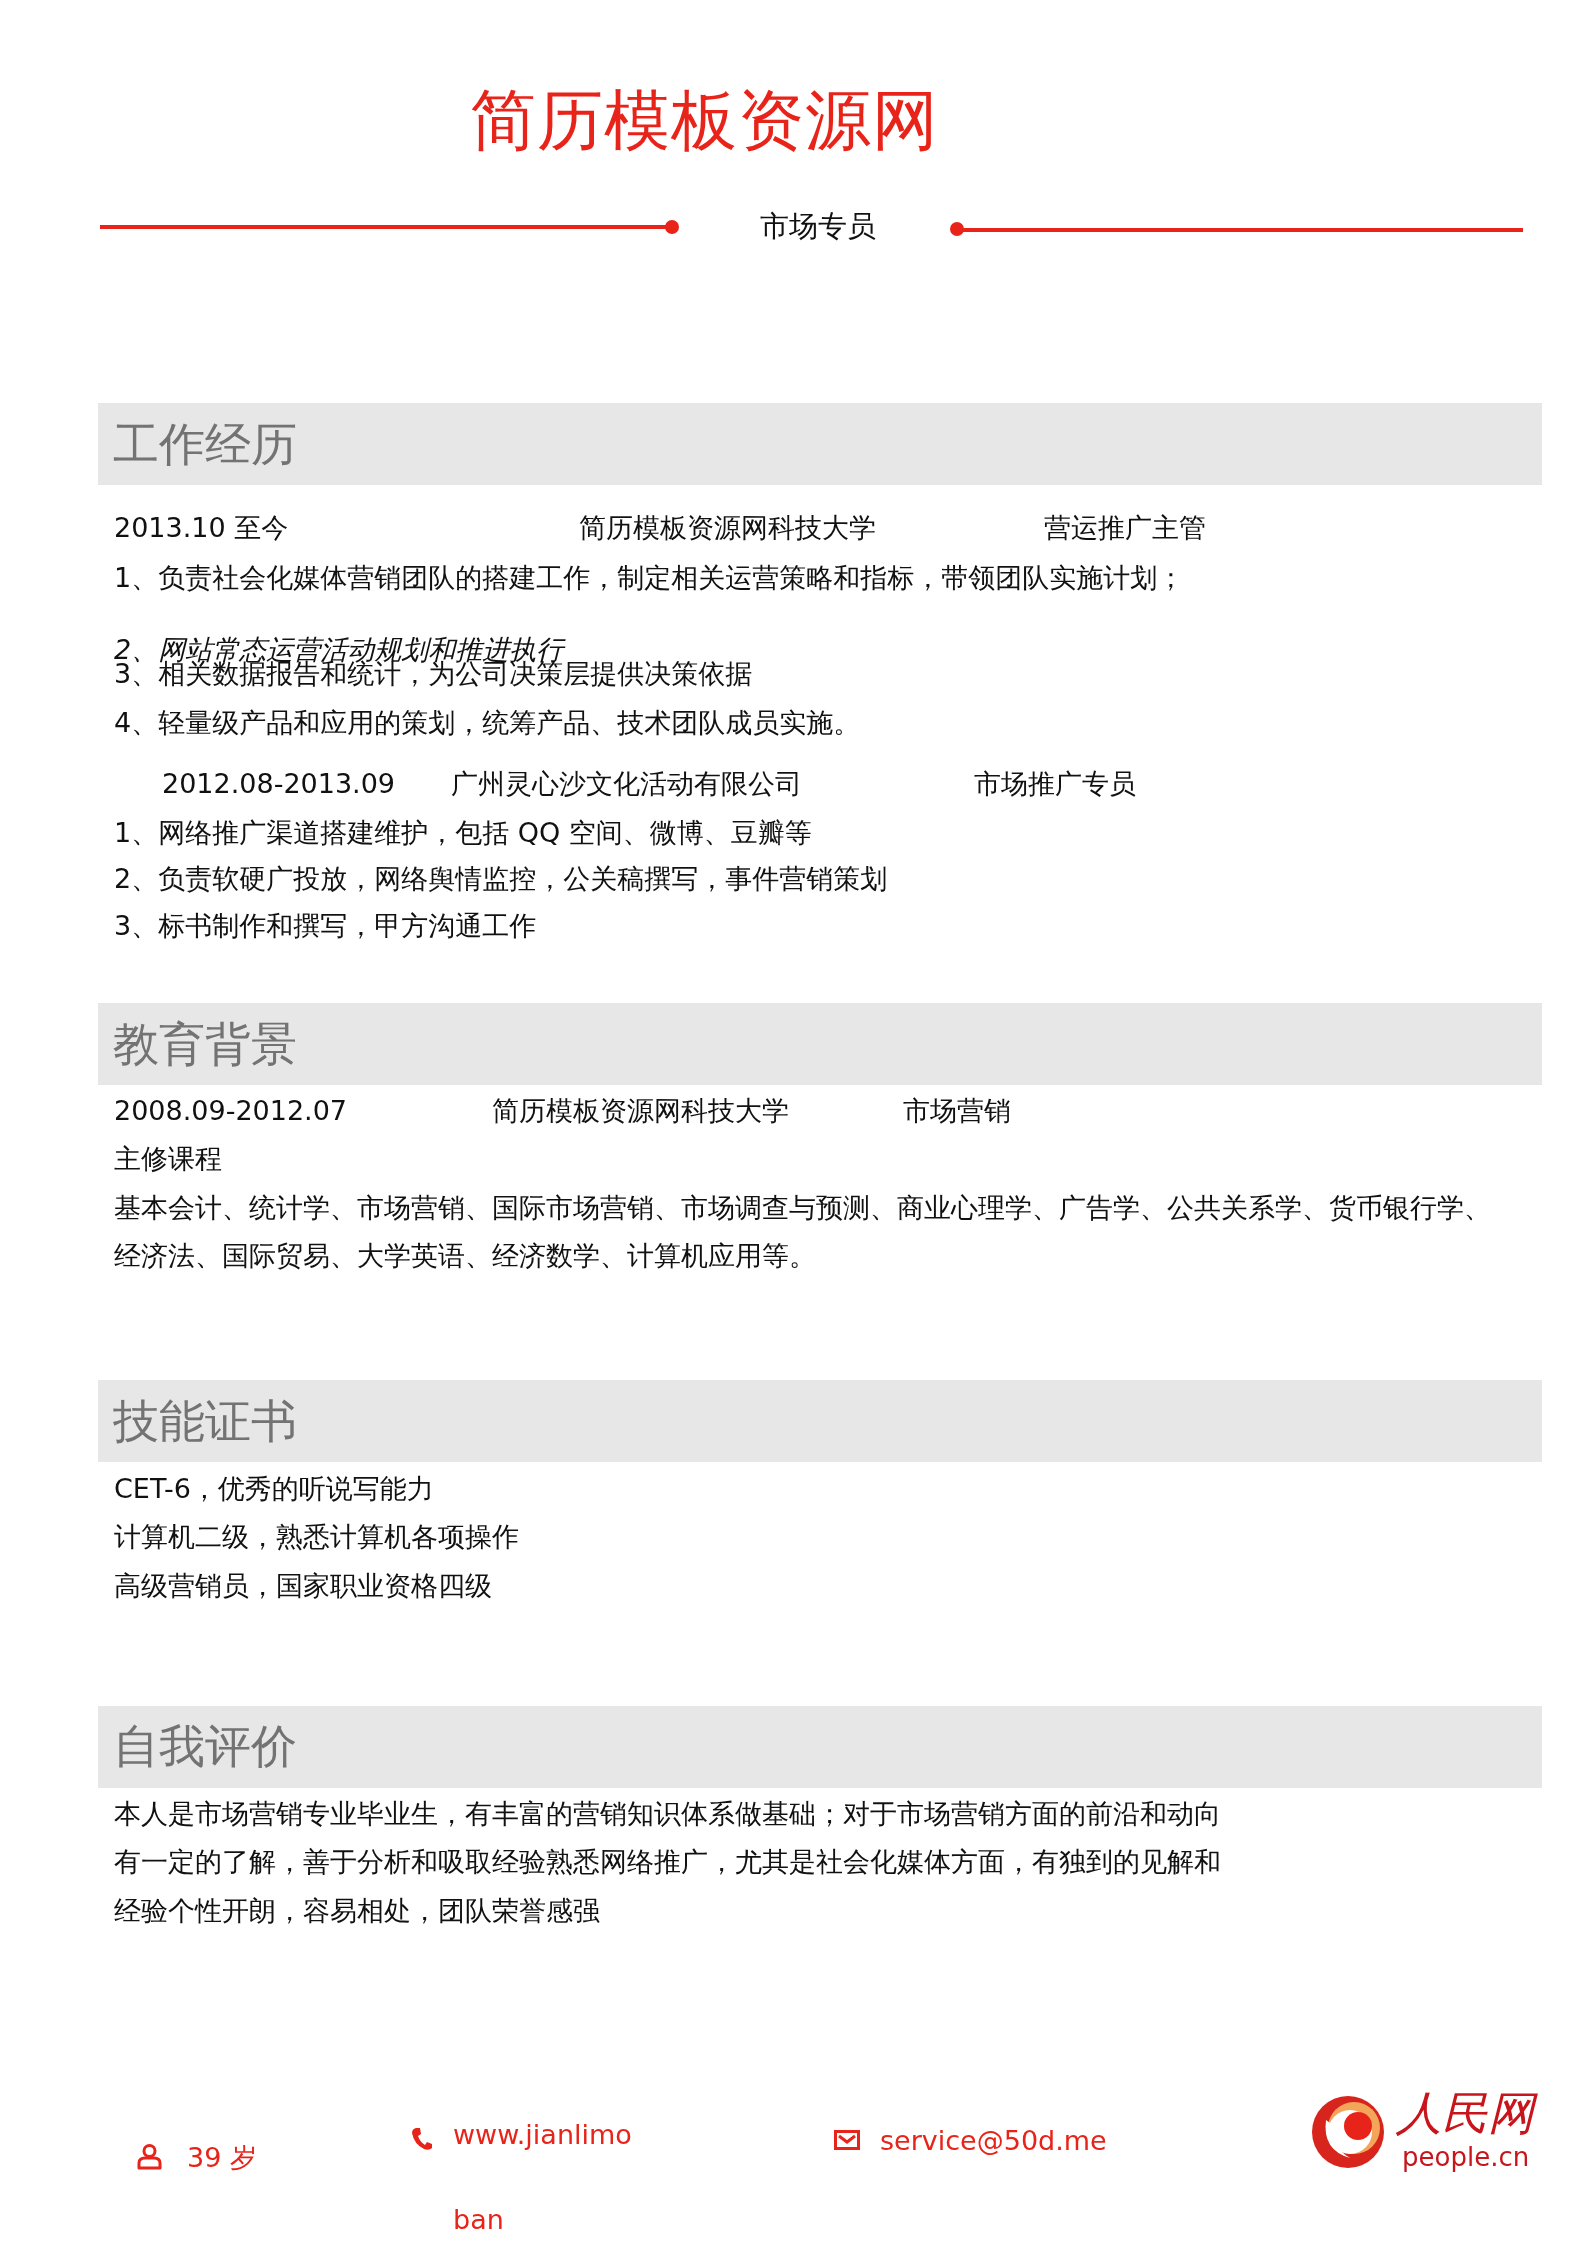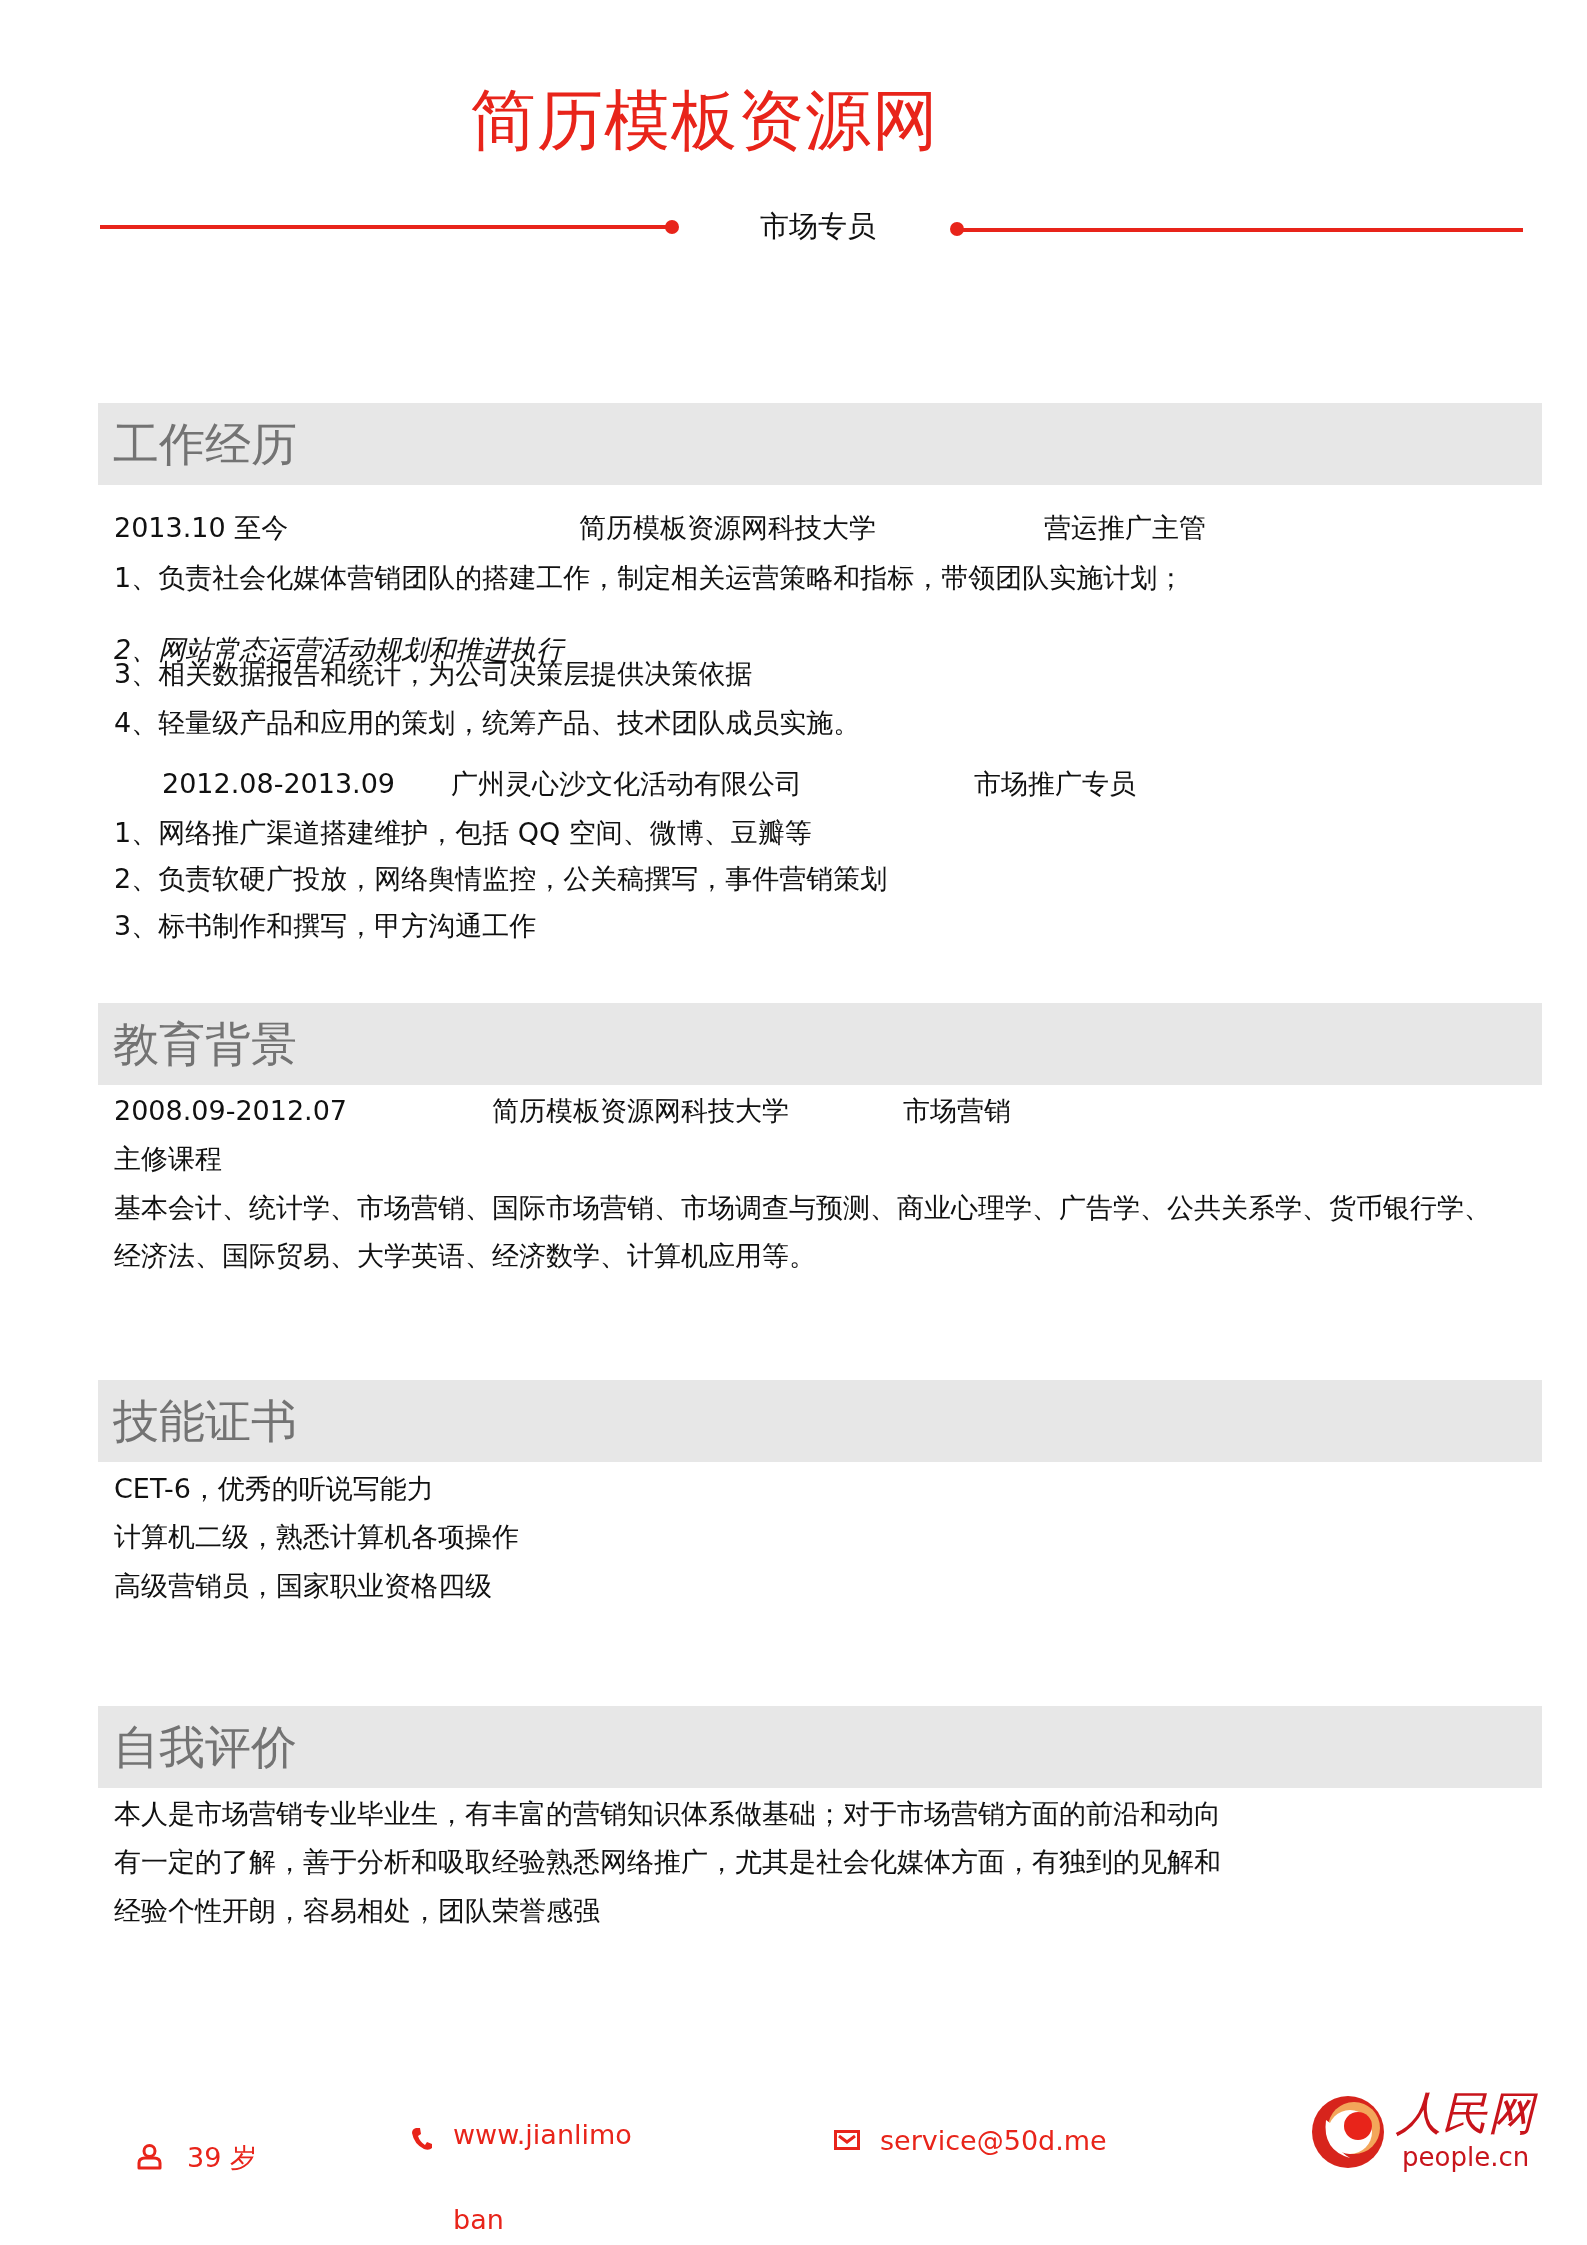--- a/index.html
+++ b/index.html
@@ -56,21 +56,21 @@
 <div class="t" style="left:114px; top:1242px;">经济法、国际贸易、大学英语、经济数学、计算机应用等。</div>
 
 <div class="band" style="top:1380px; height:82px;">
   <div class="band-title" style="top:18px;">技能证书</div>
 </div>
 <div class="t" style="left:114px; top:1475px;">CET-6，优秀的听说写能力</div>
 <div class="t" style="left:114px; top:1523px;">计算机二级，熟悉计算机各项操作</div>
 <div class="t" style="left:114px; top:1572px;">高级营销员，国家职业资格四级</div>
 
 <div class="band" style="top:1706px; height:82px;">
-  <div class="band-title" style="top:18px;">自我评价</div>
+  <div class="band-title" style="top:18px;font-family:Liberation Serif, serif;">自我评价</div>
 </div>
 <div class="t" style="left:114px; top:1800px;">本人是市场营销专业毕业生，有丰富的营销知识体系做基础；对于市场营销方面的前沿和动向</div>
 <div class="t" style="left:114px; top:1848px;">有一定的了解，善于分析和吸取经验熟悉网络推广，尤其是社会化媒体方面，有独到的见解和</div>
 <div class="t" style="left:114px; top:1897px;">经验个性开朗，容易相处，团队荣誉感强</div>
 
 <svg class="icon" style="left:136px; top:2143px;" width="27" height="27" viewBox="0 0 27 27">
   <circle cx="13.5" cy="8" r="5.5" fill="none" stroke="#e8241a" stroke-width="3"></circle>
   <path d="M3 25 L3 20 Q3 15 9 15 L18 15 Q24 15 24 20 L24 25 Z" fill="none" stroke="#e8241a" stroke-width="3" stroke-linejoin="round"></path>
 </svg>
 <div class="t red" style="left:187px; top:2144px;">39 岁</div>

